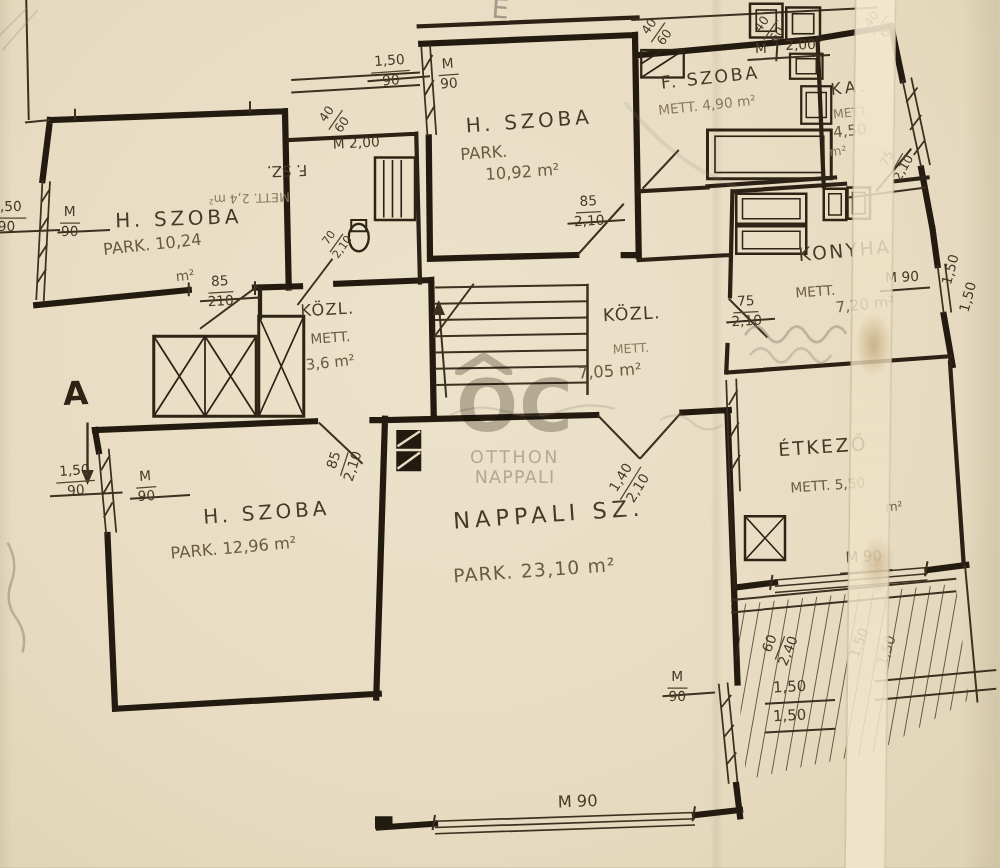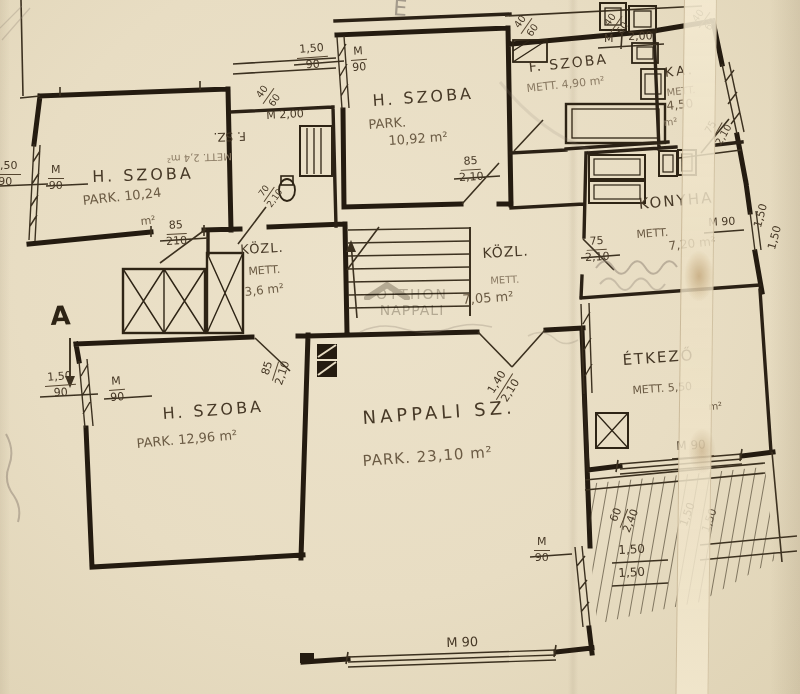--- a/index.html
+++ b/index.html
@@ -297,20 +297,21 @@
   <div class="lbl" style="left:752px;top:226px;font-size:11px;transform:rotate(-75deg);">1,50</div>
   <div class="lbl" style="left:766px;top:248px;font-size:11px;transform:rotate(-75deg);">1,50</div>
 
   <div class="lbl" style="left:50px;top:302px;font-size:26px;font-weight:bold;transform:rotate(-2deg);color:#2e2415;">A</div>
   <div class="lbl pencil" style="left:394px;top:-4px;font-size:22px;opacity:.75;transform:rotate(4deg);">E</div>
 
   <div class="watermark">
     <svg class="wm-roof" width="46" height="18" viewBox="0 0 46 18">
       <polyline points="3,16 23,3 43,16" fill="none" stroke="#8b857a" stroke-width="6" stroke-linejoin="round" stroke-linecap="round"></polyline>
     </svg>
+    <div class="wm-logo">OC</div>
     <div class="wm-l1">OTTHON</div>
     <div class="wm-l2">NAPPALI</div>
   </div>
 
   <div class="crease" style="left:568px;width:10px;background:linear-gradient(90deg,transparent,rgba(80,60,30,.07),transparent);"></div>
   <div class="tape"></div>
   <div class="stain" style="left:684px;top:250px;width:30px;height:52px;background:radial-gradient(ellipse,rgba(158,116,58,.42),transparent 70%);"></div>
   <div class="stain" style="left:688px;top:428px;width:28px;height:46px;background:radial-gradient(ellipse,rgba(150,112,60,.3),transparent 70%);"></div>
   <div class="crease" style="left:770px;width:30px;background:linear-gradient(90deg,transparent,rgba(100,80,50,.12));"></div>
   <div class="crease" style="left:0px;width:10px;background:linear-gradient(90deg,rgba(90,70,40,.08),transparent);"></div>

